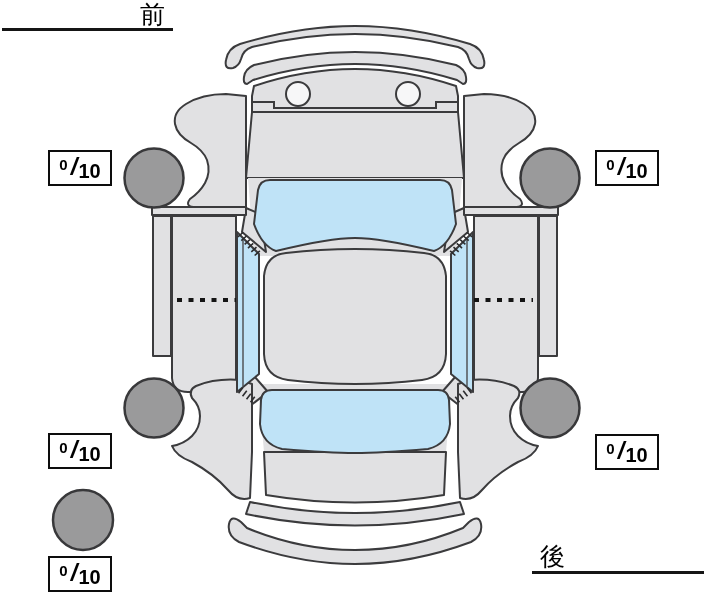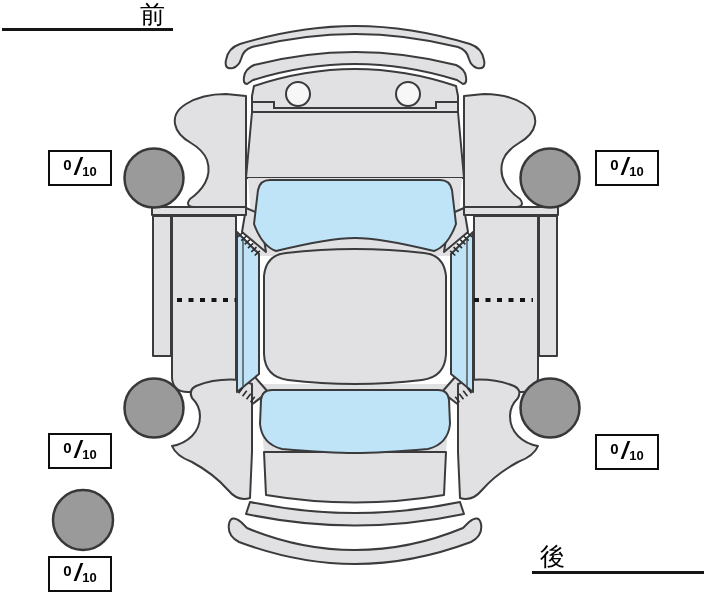--- a/index.html
+++ b/index.html
@@ -25,21 +25,21 @@
   .rule{position:absolute;height:3px;background:#151515;}
   .rule.front{left:2px;top:28px;width:171px;}
   .rule.rear{left:532px;top:571px;width:172px;}
 
   
   .rating-box{position:absolute;width:64px;height:36px;background:#ffffff;
     border:2.5px solid #0d0d0d;display:flex;align-items:center;justify-content:center;
     color:#000;box-sizing:border-box;}
   .rating-box .rv{font-size:15px;font-weight:bold;transform:translateY(-4px);}
   .rating-box .rs{font-size:24px;font-weight:bold;font-style:italic;margin:0 1px 0 3px;transform:translateY(-1px);}
-  .rating-box .rm{font-size:13px;font-weight:bold;transform:translateY(3px);}
+  .rating-box .rm{font-size:20px;font-weight:bold;transform:translateY(3px);}
   .rating-box.pos-fl{left:48px;top:150px;}
   .rating-box.pos-fr{left:595px;top:150px;}
   .rating-box.pos-rl{left:48px;top:433px;}
   .rating-box.pos-rr{left:595px;top:434px;}
   .rating-box.pos-sp{left:48px;top:556px;}
 </style>
 </head>
 <body>
 
 <div class="stage">

